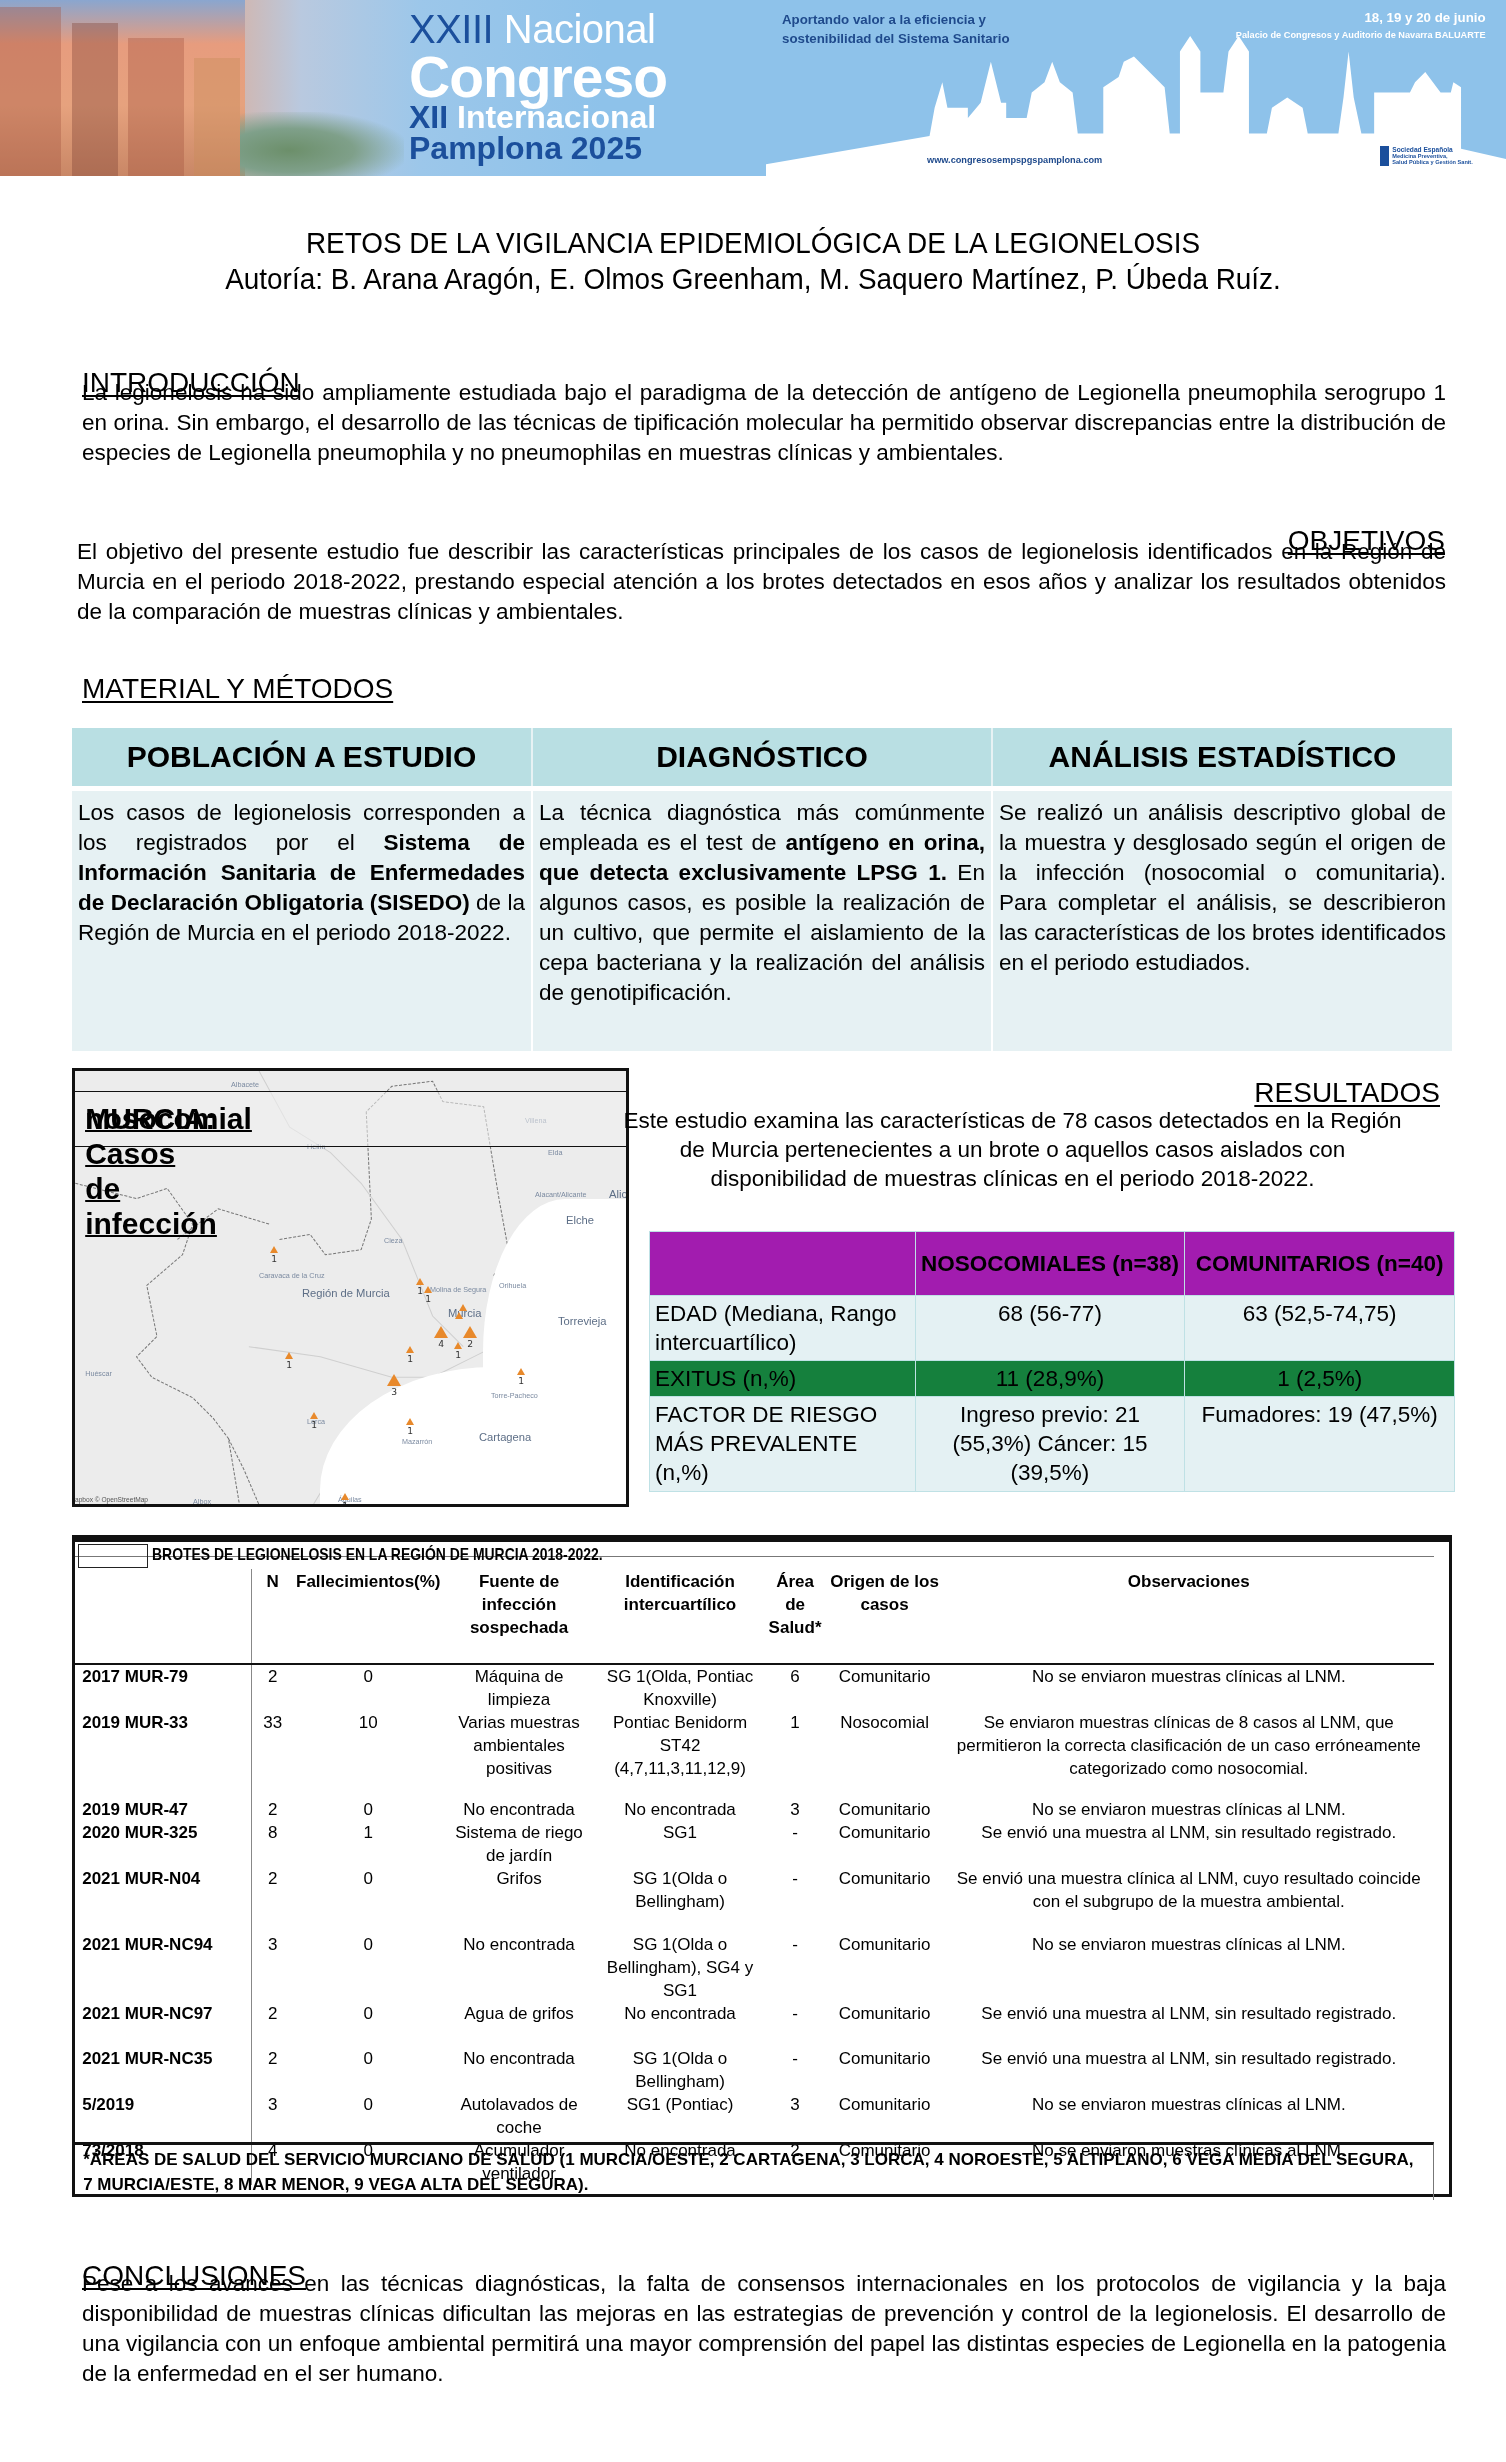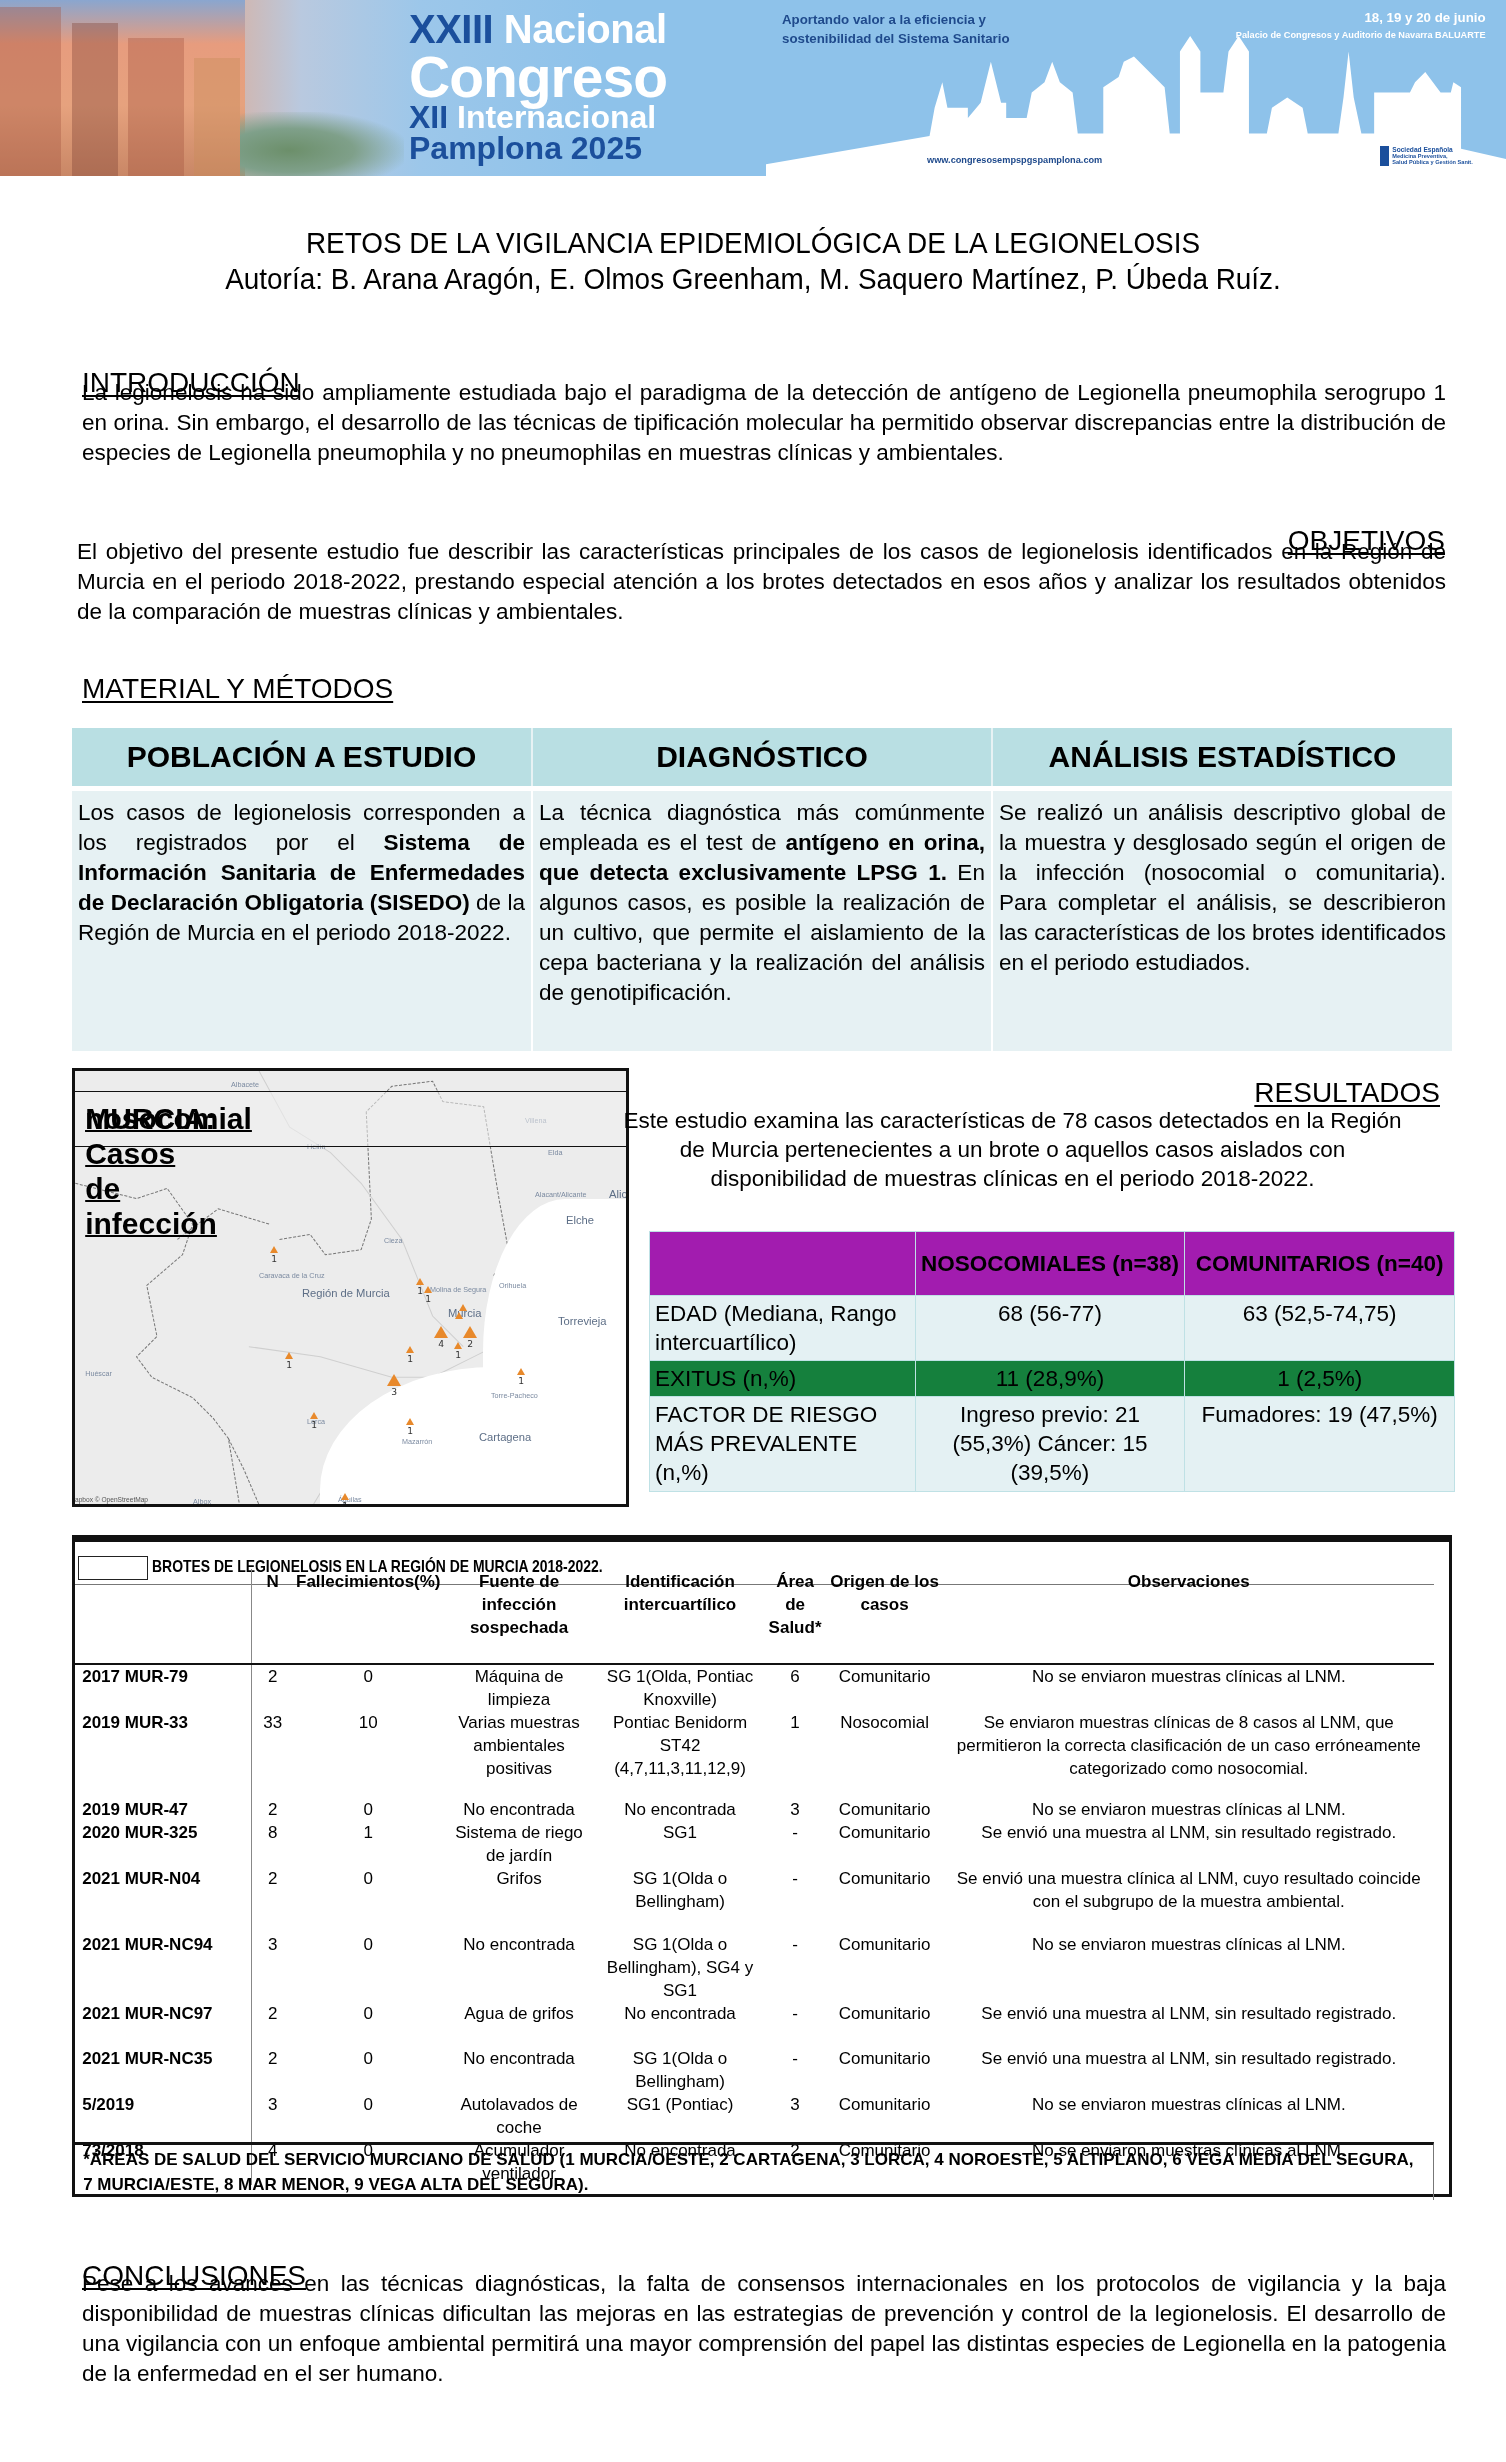--- a/index.html
+++ b/index.html
@@ -7,21 +7,21 @@
   body { font-family: "Liberation Sans", sans-serif; color: #000; position: relative; }
 
   
   .banner { position: absolute; left: 0; top: 0; width: 1506px; height: 176px; overflow: hidden;
     background: linear-gradient(90deg, #d98a6e 0%, #e6a585 12%, #b9c9df 20%, #9cc7ea 28%, #8ec2ea 40%, #8ec2ea 100%); }
   .banner .photo { position: absolute; left: 0; top: 0; width: 245px; height: 176px;
     background: linear-gradient(180deg, #8aa6cf 0%, #e79c7e 25%, #e6a27e 60%, #c98766 100%); }
   .banner .photo .bld { position: absolute; bottom: 0; background: rgba(160,80,60,0.35); }
   .banner .trees { position: absolute; left: 240px; top: 112px; width: 164px; height: 64px;
     background: radial-gradient(ellipse at 30% 60%, #6c8f6a 0%, #7fa08a 40%, rgba(142,194,234,0) 75%); }
-  .banner .t1 { position: absolute; left: 409px; top: 9.2px; font-weight: bold; font-size: 40px; line-height: 1; letter-spacing: -0.5px; }
+  .banner .t1 { position: absolute; left: 409px; top: 9.2px; font-weight: normal; font-size: 40px; line-height: 1; letter-spacing: -0.5px; }
   .banner .t1 .dk { color: #1b4f9c; } .banner .t1 .wt { color: #ffffff; }
   .banner .t2 { position: absolute; left: 409px; top: 49px; font-weight: bold; font-size: 57px; color: #ffffff; line-height: 1; letter-spacing: -1px; }
   .banner .t3 { position: absolute; left: 409px; top: 101px; font-weight: bold; font-size: 32px; line-height: 1; }
   .banner .t3 .dk { color: #1b4f9c; } .banner .t3 .wt { color: #ffffff; }
   .banner .t4 { position: absolute; left: 409px; top: 132px; font-weight: bold; font-size: 32px; color: #1b4f9c; line-height: 1; }
   .banner .tag { position: absolute; left: 782px; top: 11.2px; font-size: 13.3px; line-height: 18.4px; color: #1f4a8c; font-weight: bold; }
   .banner .date { position: absolute; right: 20.4px; top: 9.2px; text-align: right; color: #ffffff; font-weight: bold; line-height: 17.4px; }
   .banner .date .d1 { font-size: 13.3px; } .banner .date .d2 { font-size: 9.2px; }
   .banner .skyline { position: absolute; left: 766px; top: 31px; width: 740px; height: 146px; }
   .banner .url { position: absolute; left: 927px; top: 155px; font-size: 9.2px; color: #1f4a8c; font-weight: bold; }
@@ -58,21 +58,21 @@
   
   .results { position: absolute; left: 649px; top: 1231px; width: 806px; border-collapse: collapse; }
   .results th, .results td { font-size: 22.5px; line-height: 29px; border: 1.5px solid #bfe1e5; padding: 3.1px 5.1px; vertical-align: top; }
   .results th { background: #a21caf; font-weight: bold; text-align: center; height: 64px; vertical-align: middle; }
   .results tr.odd td { background: #e4f1f3; }
   .results tr.even td { background: #15803d; }
   .results td.c { text-align: center; }
 
   
   .outbreak { position: absolute; left: 72px; top: 1535px; width: 1380px; height: 662px; border: 3.6px solid #111; border-top-width: 7.2px; background: #fff; font-family: "Liberation Sans Narrow", "Liberation Sans", sans-serif; }
-  .outbreak .cap { position: absolute; left: 0; top: 12px; width: 1359px; height: 31px; border-bottom: 1.5px solid #777; }
+  .outbreak .cap { position: absolute; left: 0; top: 0; width: 1359px; height: 15px; border-bottom: 1.5px solid #777; }
   .outbreak .cap .blank { position: absolute; left: 2.6px; top: 1.5px; width: 70px; height: 24px; border: 1px solid #222; }
   .outbreak .cap .txt { position: absolute; left: 77px; top: 3.1px; font-size: 17px; font-weight: bold; transform: scaleX(0.82); transform-origin: left; white-space: nowrap; }
   .outbreak table { position: absolute; left: 0; top: 27px; width: 1359px; border-collapse: collapse; font-size: 17px; line-height: 23px; }
   .outbreak th { font-weight: bold; text-align: center; vertical-align: top; padding: 1px 2px; border-bottom: 2px solid #111; }
   .outbreak td { text-align: center; vertical-align: top; padding: 0 2px; }
   .outbreak td.id { text-align: left; font-weight: bold; padding-left: 7.2px; border-right: 1px solid #888; }
   .outbreak th.id { border-right: 1px solid #888; }
   .outbreak .foot { position: absolute; left: 0; top: 600px; width: 1359px; border-top: 3.1px solid #111; padding: 3.1px 8.2px; font-size: 17px; line-height: 24.5px; font-weight: bold; border-right: 1px solid #777; }
 
 </style>

